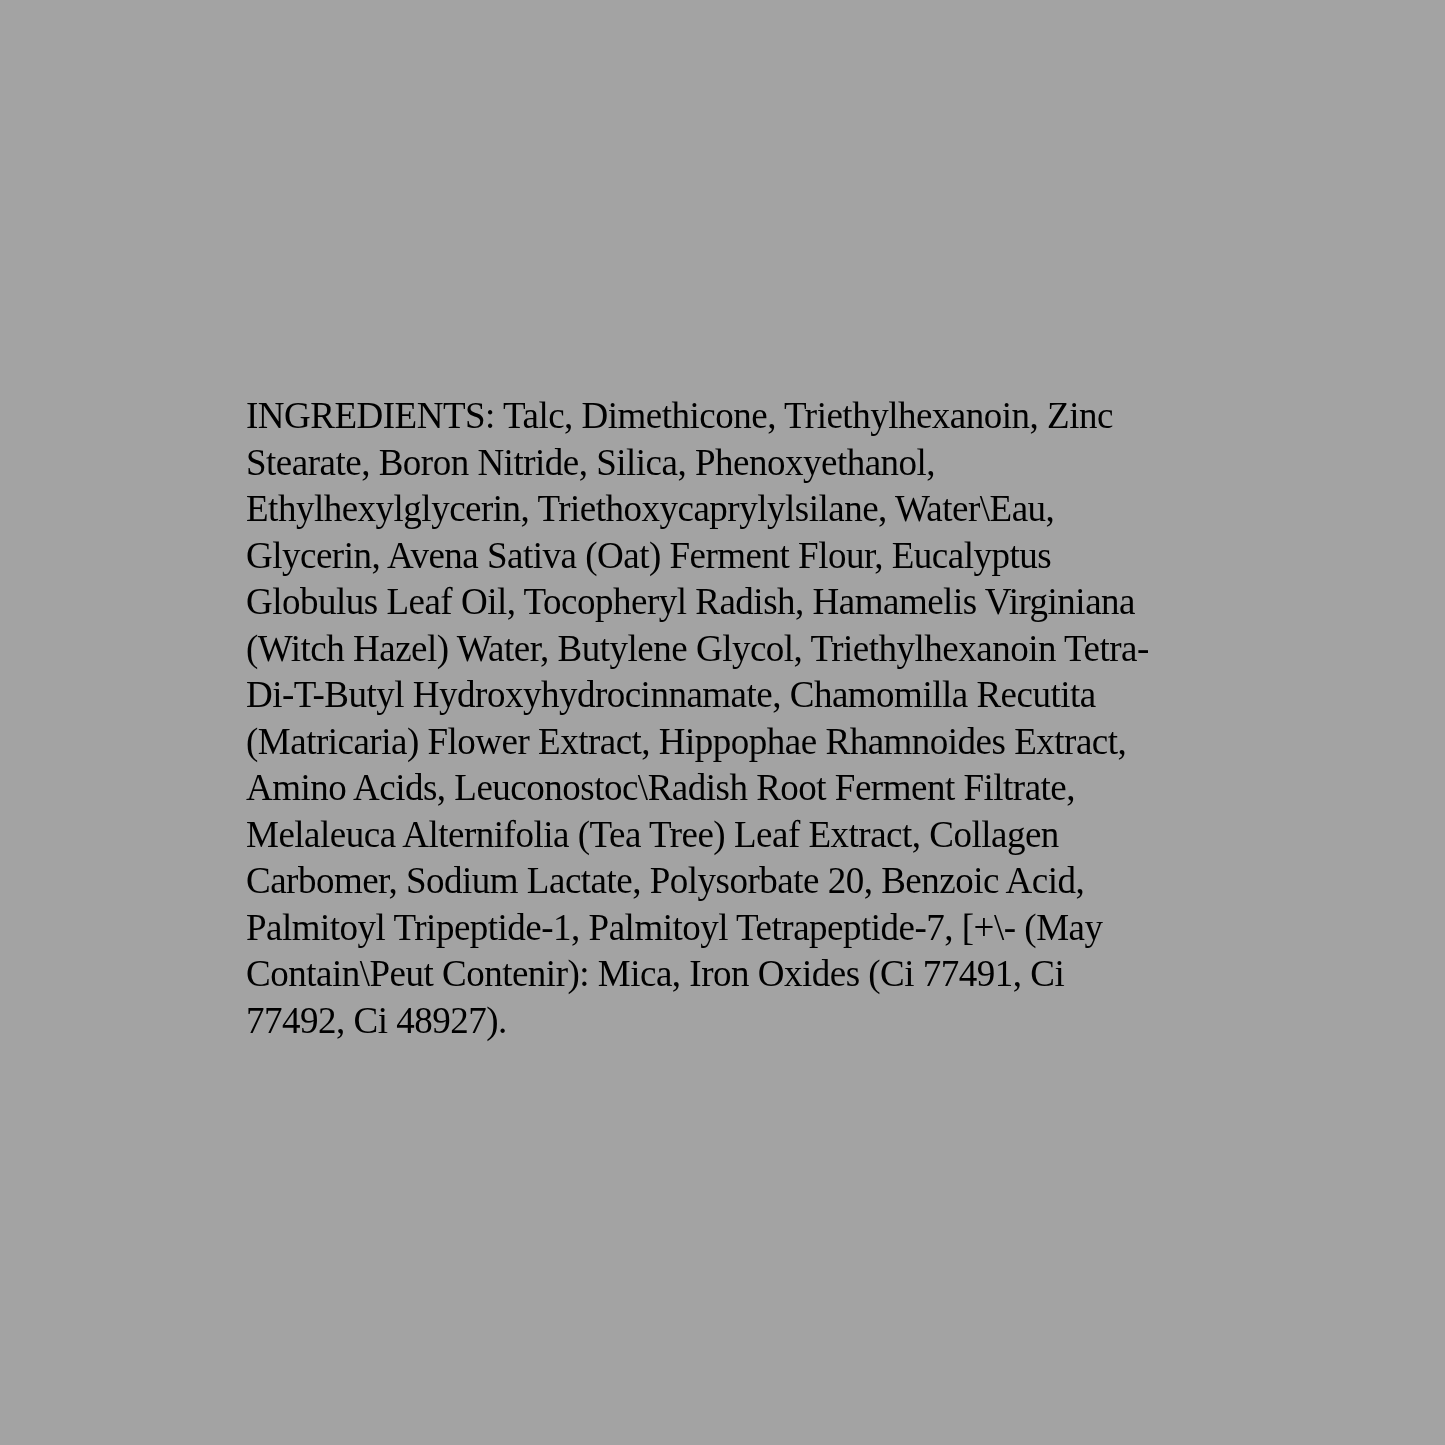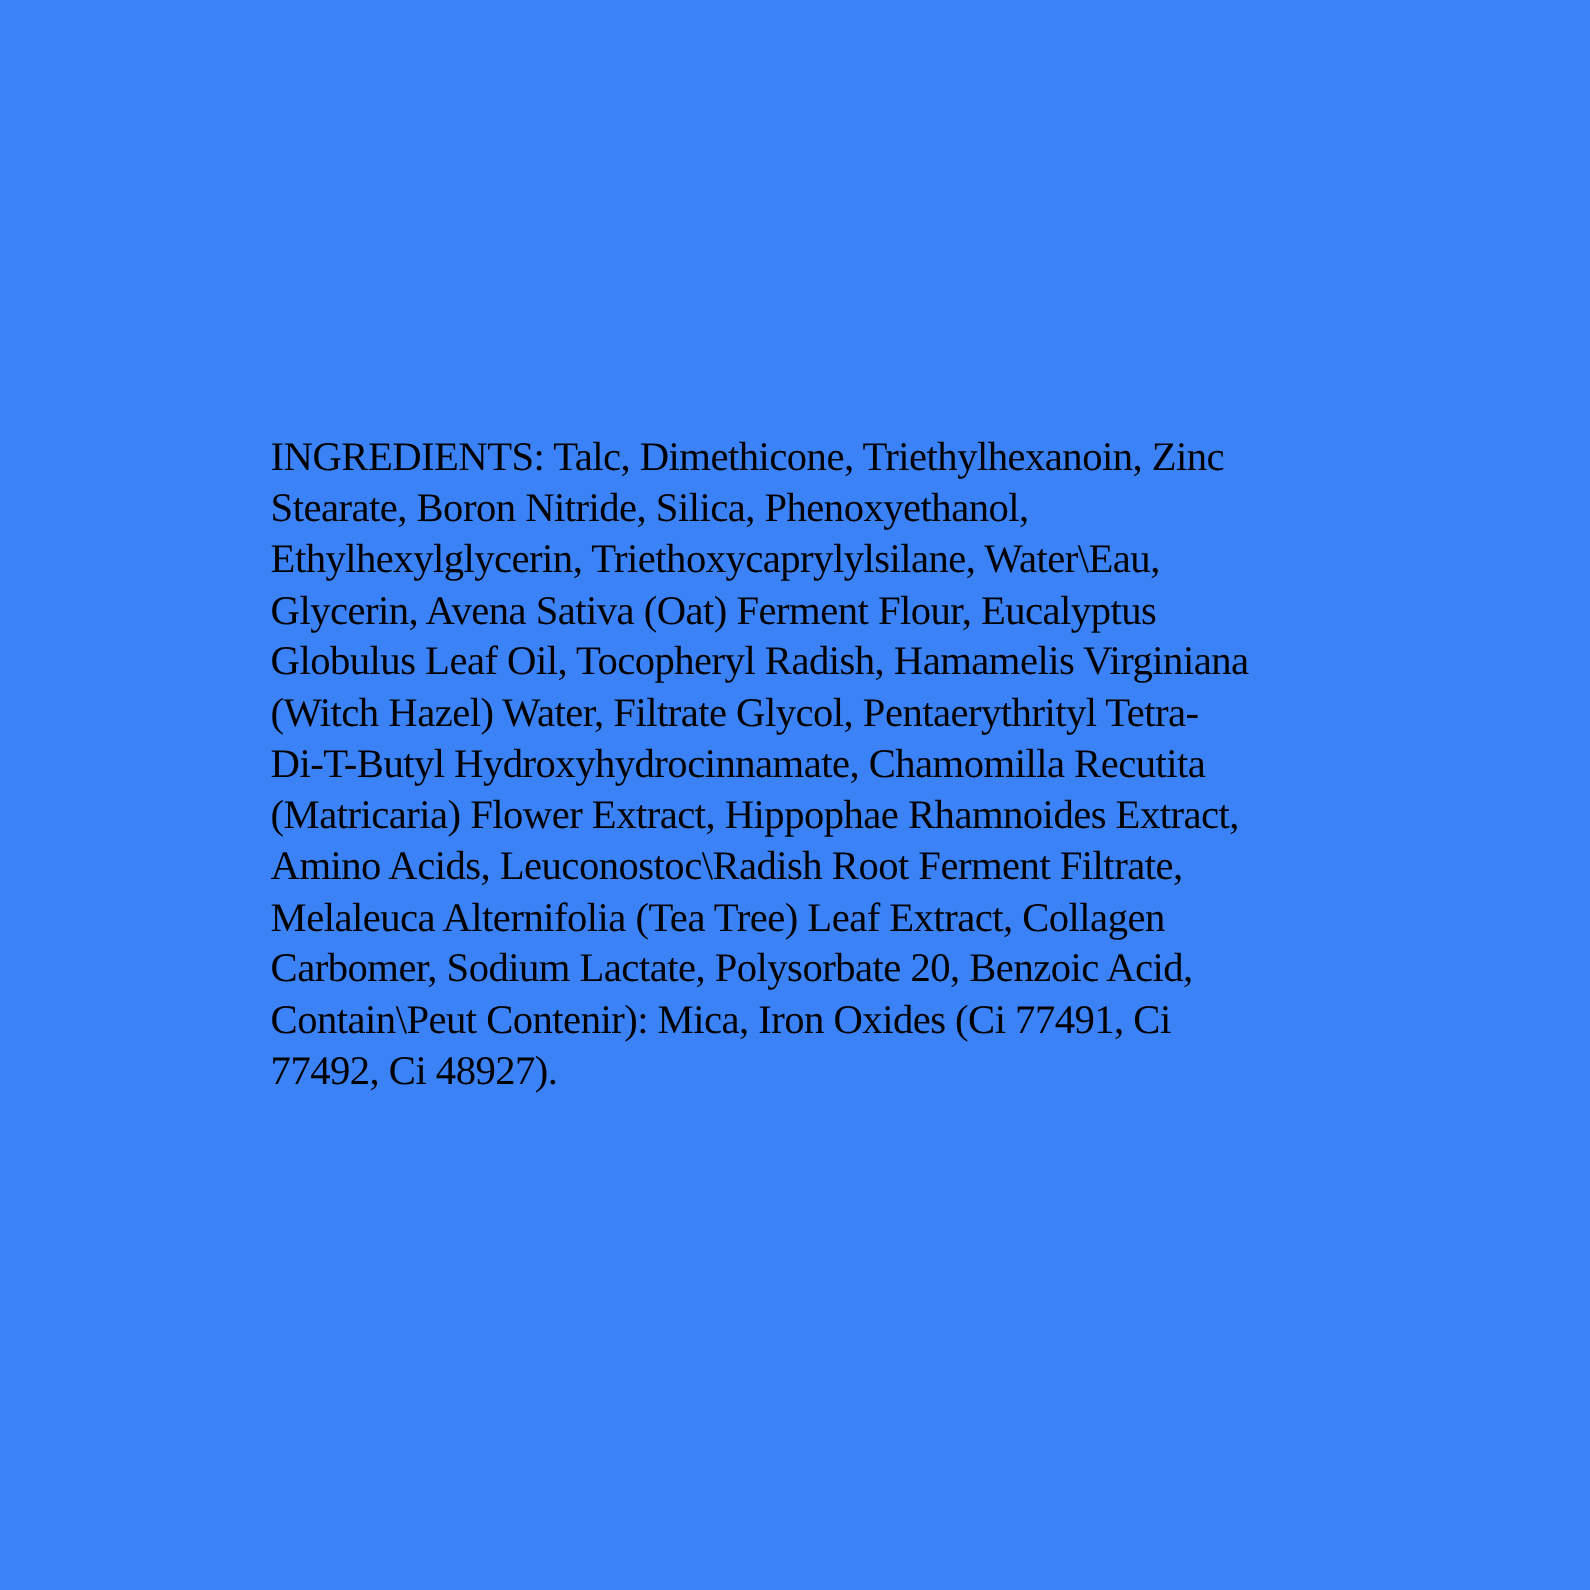--- a/index.html
+++ b/index.html
@@ -9,21 +9,21 @@
   body {
     width: 1445px;
     height: 1445px;
     background: #ffffff;
     overflow: hidden;
     position: relative;
   }
   .canvas {
     position: absolute;
     inset: 0;
-    background: #3b82f6;
+    background: #a3a3a3;
   }
   .text-block {
     position: absolute;
     left: 246px;
     top: 393px;
     width: 990px;
     font-family: "Liberation Serif", "DejaVu Serif", serif;
     font-size: 37px;
     line-height: 46.5px;
     letter-spacing: -0.5px;
@@ -37,22 +37,23 @@
 </head>
 <body>
 
 <div class="canvas">
   <div class="text-block">
     <div class="line">INGREDIENTS: Talc, Dimethicone, Triethylhexanoin, Zinc</div>
     <div class="line">Stearate, Boron Nitride, Silica, Phenoxyethanol,</div>
     <div class="line">Ethylhexylglycerin, Triethoxycaprylylsilane, Water\Eau,</div>
     <div class="line">Glycerin, Avena Sativa (Oat) Ferment Flour, Eucalyptus</div>
     <div class="line">Globulus Leaf Oil, Tocopheryl Radish, Hamamelis Virginiana</div>
-    <div class="line">(Witch Hazel) Water, Filtrate Glycol, Pentaerythrityl Tetra-</div>
+    <div class="line">(Witch Hazel) Water, Butylene Glycol, Triethylhexanoin Tetra-</div>
     <div class="line">Di-T-Butyl Hydroxyhydrocinnamate, Chamomilla Recutita</div>
     <div class="line">(Matricaria) Flower Extract, Hippophae Rhamnoides Extract,</div>
     <div class="line">Amino Acids, Leuconostoc\Radish Root Ferment Filtrate,</div>
     <div class="line">Melaleuca Alternifolia (Tea Tree) Leaf Extract, Collagen</div>
     <div class="line">Carbomer, Sodium Lactate, Polysorbate 20, Benzoic Acid,</div>
+    <div class="line">Palmitoyl Tripeptide-1, Palmitoyl Tetrapeptide-7, [+\- (May</div>
     <div class="line">Contain\Peut Contenir): Mica, Iron Oxides (Ci 77491, Ci</div>
     <div class="line">77492, Ci 48927).</div>
   </div>
 </div>
 
 </body></html>

